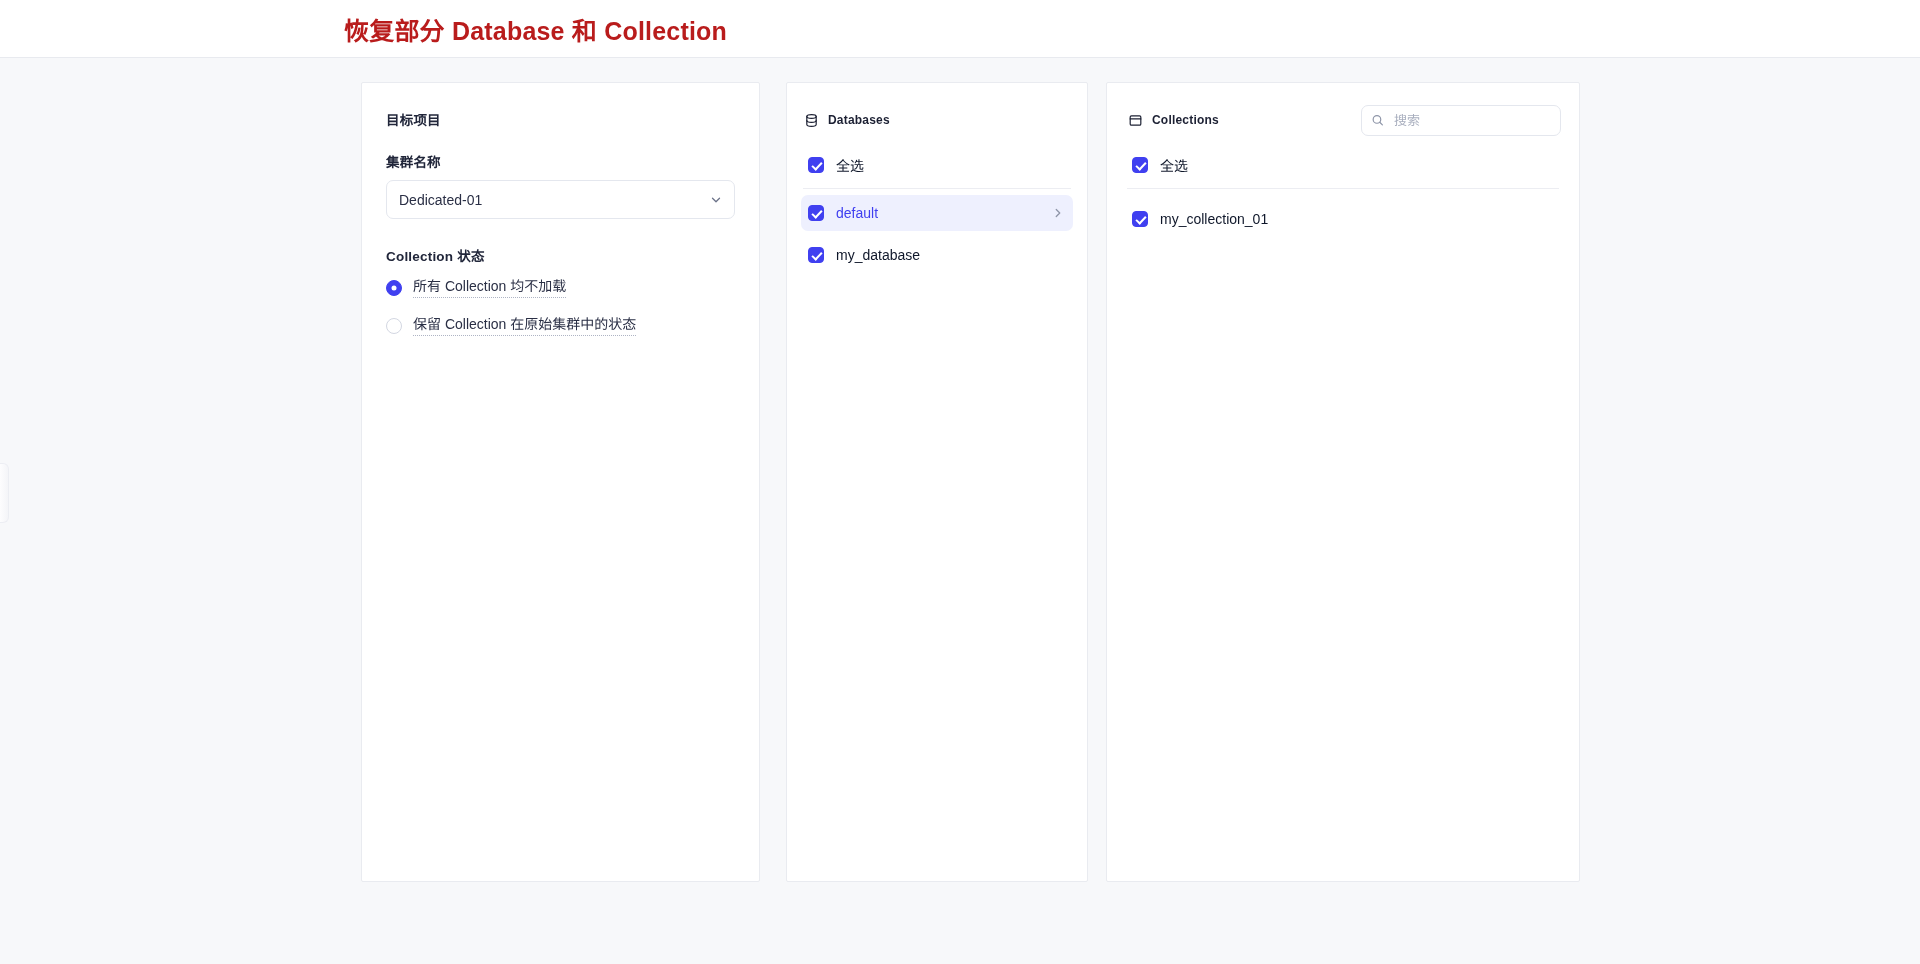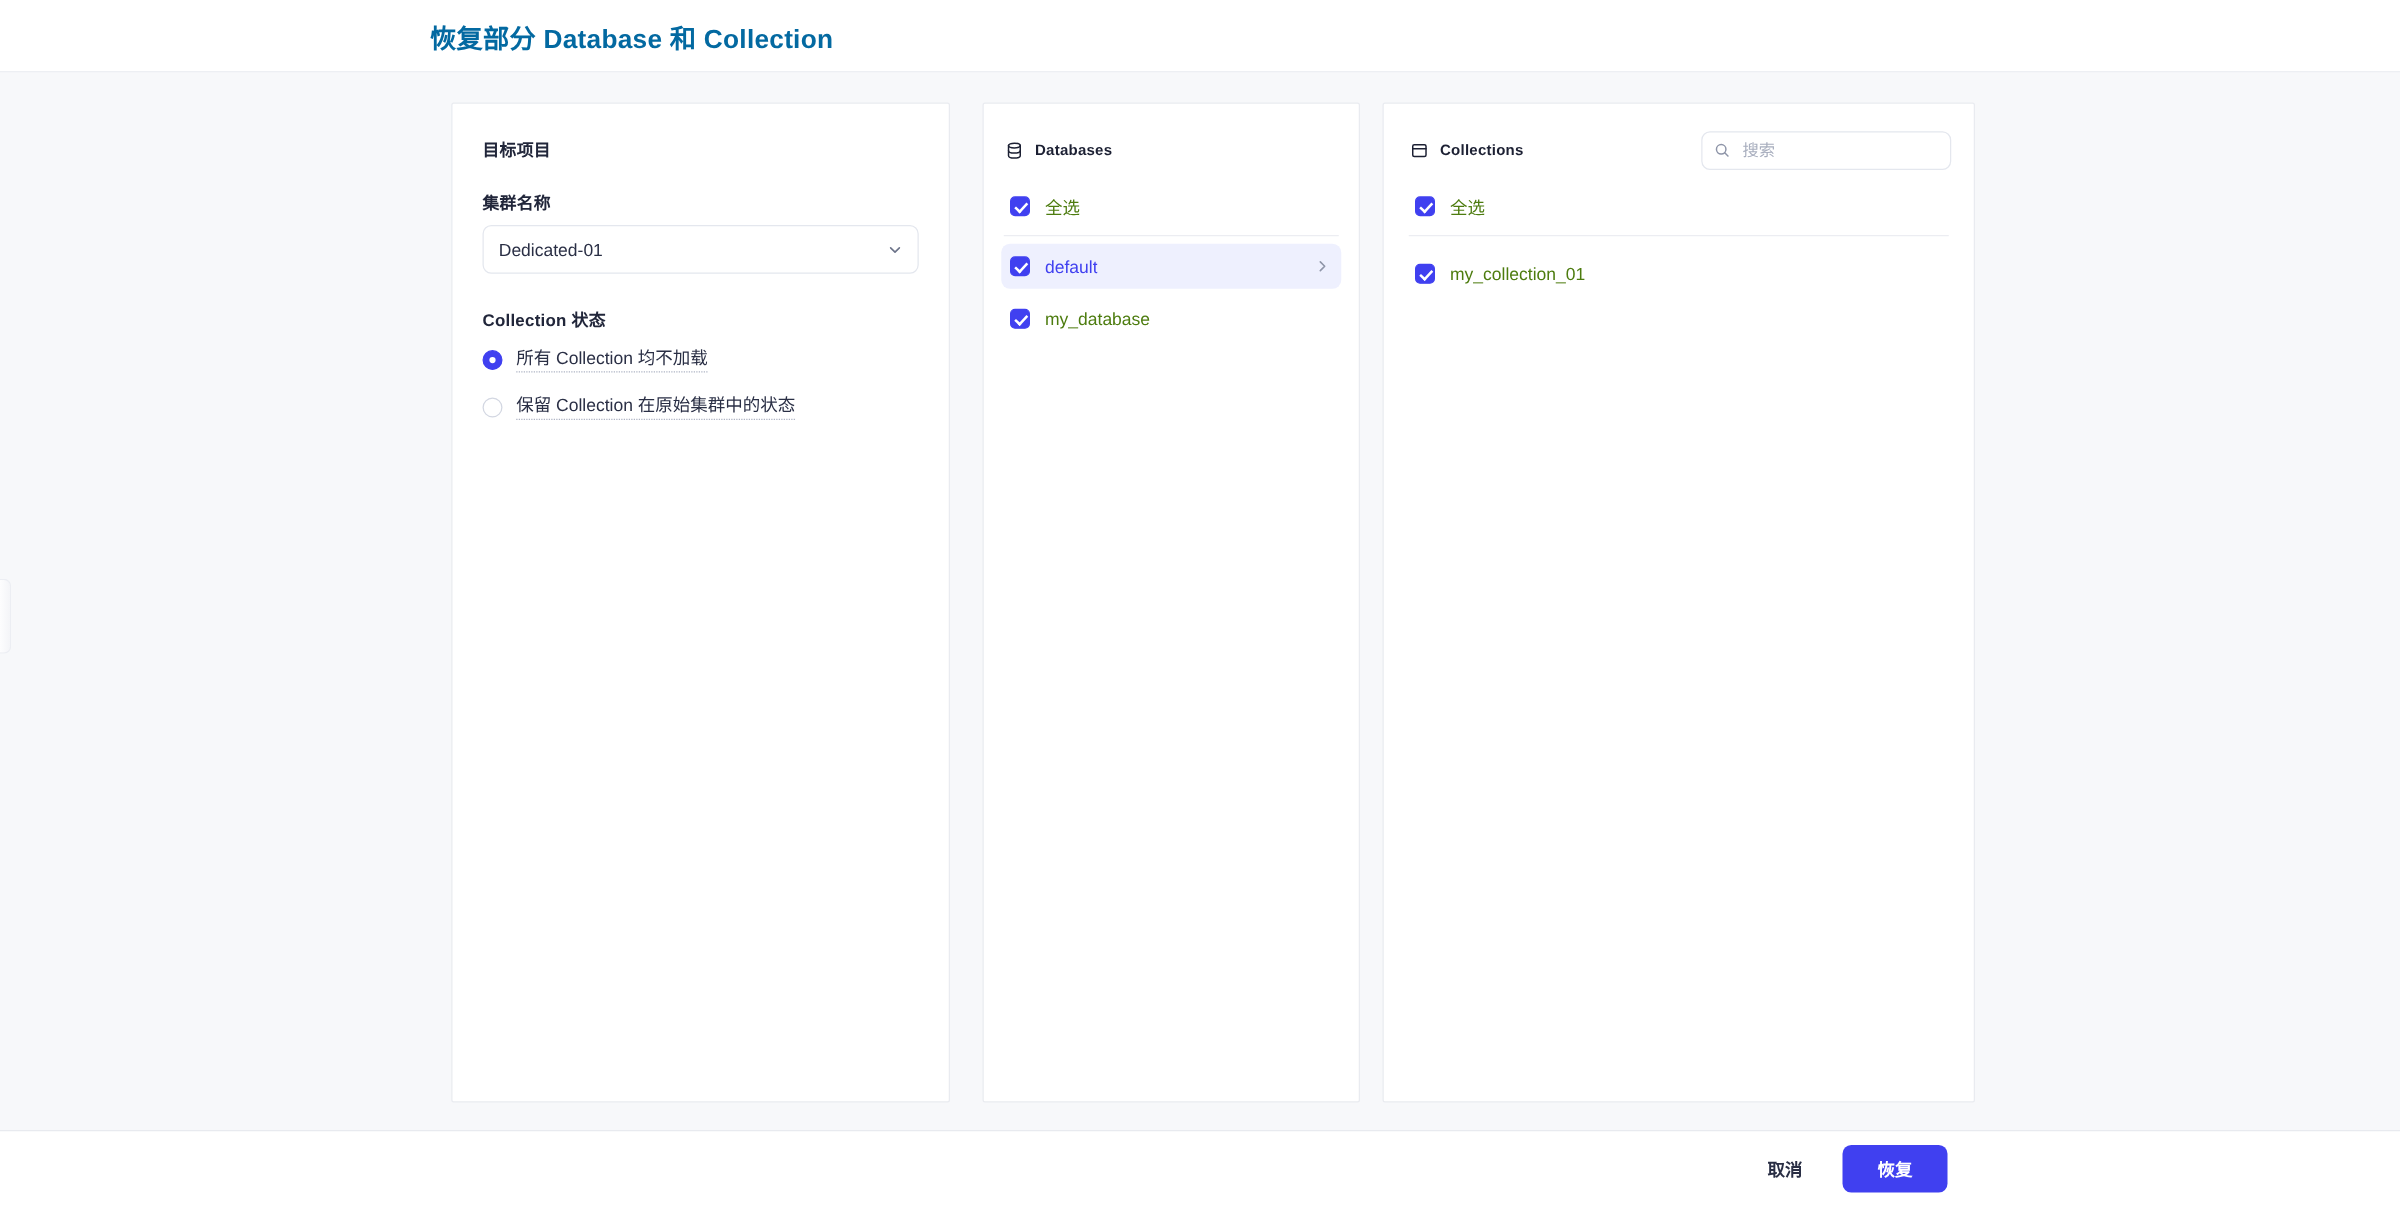--- a/index.html
+++ b/index.html
@@ -30,24 +30,24 @@
   
   .header {
     flex: 0 0 58px;
     background: #ffffff;
     border-bottom: 1px solid #e8eaef;
     display: flex;
     align-items: center;
     padding-left: 344px;
   }
   .header-title {
-    font-size: 21px;
+    font-size: 25px;
     font-weight: 700;
     letter-spacing: .2px;
-    color: #0369a1;
+    color: #b91c1c;
     white-space: nowrap;
   }
 
   
   .drawer-handle {
     position: absolute;
     left: 0;
     top: 405px;
     width: 9px;
     height: 60px;
@@ -264,21 +264,21 @@
     left: 4.6px;
     top: 1.6px;
     width: 4px;
     height: 8px;
     border: solid #fff;
     border-width: 0 2px 2px 0;
     transform: rotate(43deg);
   }
   .list-label {
     font-size: 14px;
-    color: #4d7c0f;
+    color: #0f172a;
     white-space: nowrap;
     overflow: hidden;
     text-overflow: ellipsis;
   }
   .list-chevron {
     margin-left: auto;
     color: #8e95a8;
     display: flex;
   }
 
@@ -439,18 +439,14 @@
 
         <div class="list-row">
           <span class="checkbox checked"></span>
           <span class="list-label">my_collection_01</span>
         </div>
       </div>
 
     </div>
   </div>
 
-  <div class="footer">
-    <button class="btn-text">取消</button>
-    <button class="btn-primary">恢复</button>
-  </div>
 
 </div>
 
 </body></html>

